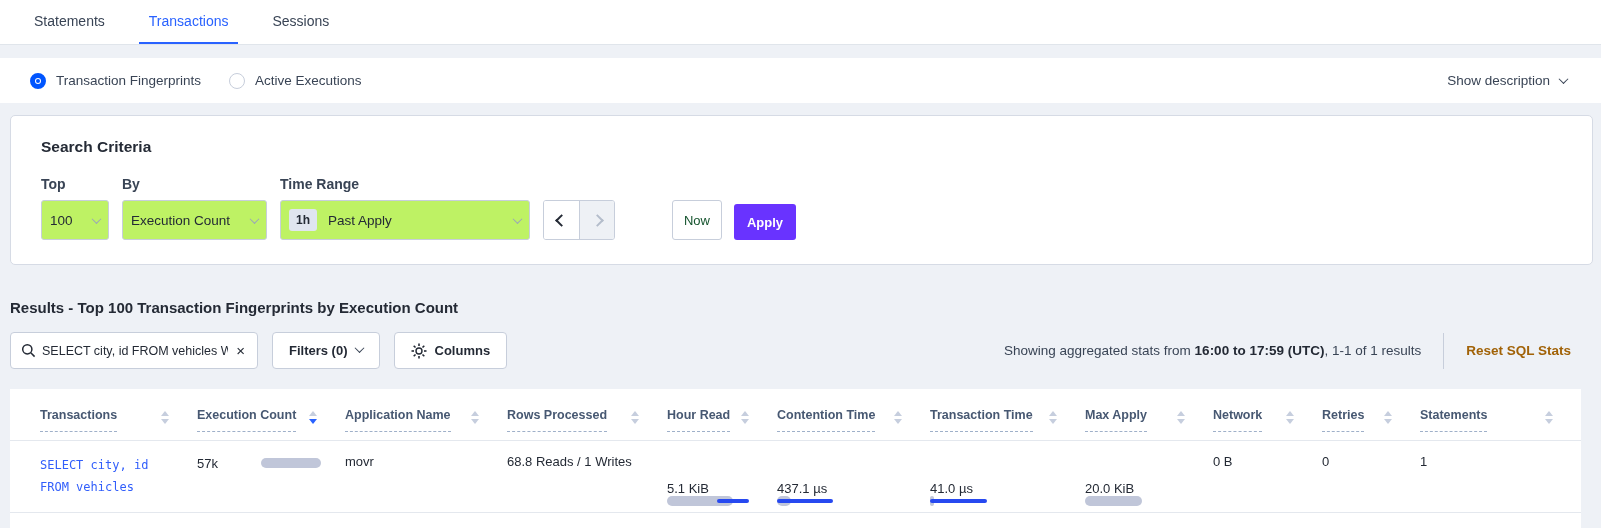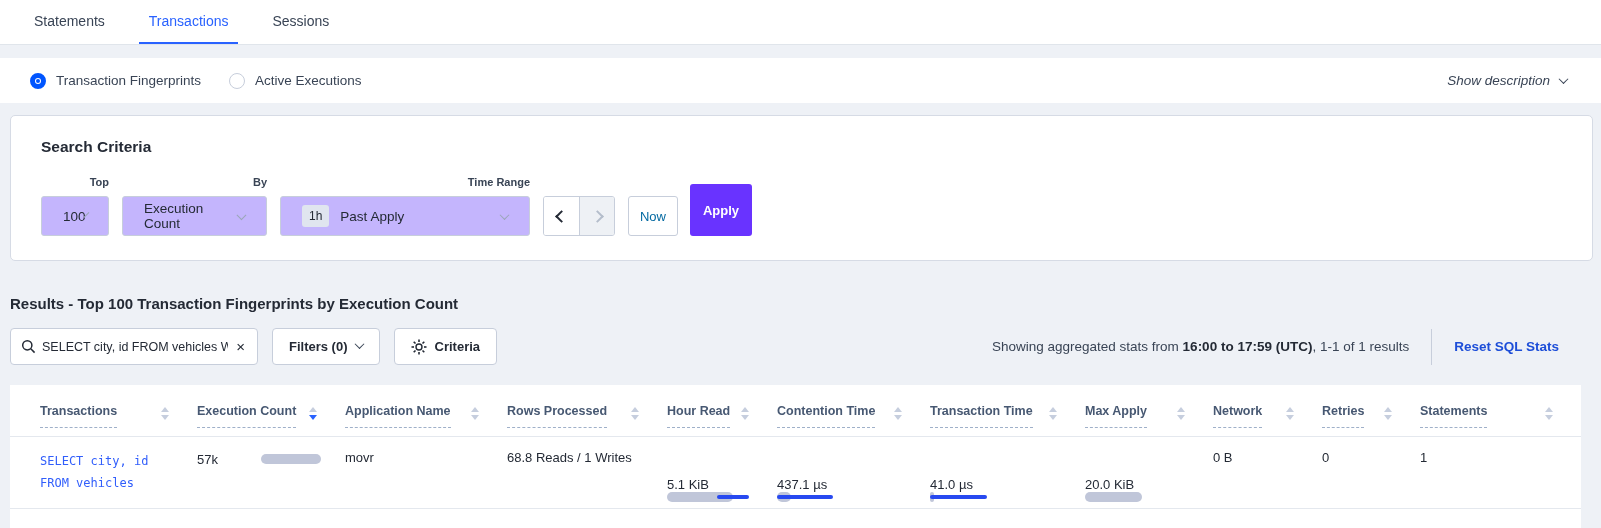--- a/index.html
+++ b/index.html
@@ -21,75 +21,75 @@
   
   .viewbar { background:#fff; height:45px; margin-top:13px; display:flex;
              align-items:center; padding:0 34px 0 30px; }
   .radio-opt { display:flex; align-items:center; margin-right:28px; cursor:pointer; }
   .radio { width:16px; height:16px; border-radius:50%; margin-right:10px; flex:0 0 auto; }
   .radio.checked { border:5px solid #0055ff; background:#fff; position:relative; }
   .radio.checked::after { content:""; position:absolute; inset:1px; background:#0055ff; border-radius:50%; }
   .radio.unchecked { border:1px solid #c7cedb; background:#fff; }
   .radio-label { color:#394455; font-size:13.5px; }
   .show-desc { margin-left:auto; display:flex; align-items:center; gap:10px;
-               color:#394455; font-size:13.5px; cursor:pointer;font-style:italic; }
+               color:#394455; font-size:13.5px; cursor:pointer; }
 
   .chev { width:7px; height:7px; border-right:1.7px solid #394455; border-bottom:1.7px solid #394455;
           display:inline-block; transform:rotate(45deg) translate(-1px,-1px); }
   .chev.gray { border-color:#9aa6b8; }
 
   
   .criteria-card { background:#fff; border:1px solid #d6dbe5; border-radius:5px;
                    margin:12px 8px 0 10px; padding:22px 30px 24px 30px; }
   .criteria-title { font-size:15.5px; font-weight:bold; color:#242a35; }
   .criteria-row { display:flex; align-items:flex-end; margin-top:20px; }
   .field { margin-right:13px; }
-  .field-label { display:block; font-size:11px; font-weight:bold; color:#394455; margin-bottom:8px;text-align:right; }
-  .select { height:40px; border:1px solid #c7cedb; border-radius:3px; background:#c4b5fd;
-            display:flex; align-items:center; padding:0 21px; cursor:pointer; color:#242a35; }
+  .field-label { display:block; font-size:14px; font-weight:bold; color:#394455; margin-bottom:8px; }
+  .select { height:40px; border:1px solid #c7cedb; border-radius:3px; background:#bef264;
+            display:flex; align-items:center; padding:0 8px; cursor:pointer; color:#242a35; }
   .select .val { font-size:13.5px; }
   .select .chev { margin-left:auto; }
   .sel-top { width:68px; }
   .sel-by { width:145px; }
   .sel-time { width:250px; }
-  .time-badge { background:#e0e5ef; color:#242a35; font-weight:normal; font-size:12px;
+  .time-badge { background:#e0e5ef; color:#242a35; font-weight:bold; font-size:12px;
                 border-radius:3px; padding:4px 7px; margin-right:11px; }
   .pager { display:flex; height:40px; border:1px solid #c7cedb; border-radius:3px;
            overflow:hidden; margin-right:13px; }
   .pager button { width:35px; border:none; background:#fff; cursor:pointer;
                   display:flex; align-items:center; justify-content:center; }
   .pager button + button { border-left:1px solid #c7cedb; }
   .pager .pchev { width:9px; height:9px; border-right:2.2px solid #242a35; border-bottom:2.2px solid #242a35; }
   .pchev.left { transform:rotate(135deg); }
   .pchev.right { transform:rotate(-45deg); }
   .pager button.disabled { background:#eef1f5; cursor:default; }
   .pager button.disabled .pchev { border-color:#b4bdcb; }
   .now-btn { height:40px; width:50px; border:1px solid #c7cedb; border-radius:3px;
-             background:#fff; color:#0369a1; font-size:13px; margin-right:12px; cursor:default;
-             font-family:inherit; }
-  .apply-btn { height:52px; width:62px; border:none; border-radius:3px; background:#6933ff;
+             background:#fff; color:#14532d; font-size:13px; margin-right:12px; cursor:default;
+             font-family:inherit;margin-left:44px; }
+  .apply-btn { height:36px; width:62px; border:none; border-radius:3px; background:#6933ff;
                color:#fff; font-weight:bold; font-size:13px; cursor:pointer; font-family:inherit; }
 
   
   .results-head { margin:34px 10px 0 10px; }
   .results-head h4 { font-size:15px; font-weight:bold; color:#242a35; }
   .controls-row { display:flex; align-items:center; margin:16px 10px 0 10px; }
   .search-box { width:248px; height:37px; background:#fff; border:1px solid #c7cedb;
                 border-radius:4px; display:flex; align-items:center; padding:0 10px; }
   .search-box input { border:none; outline:none; flex:1; font-size:12.5px; color:#242a35;
                       font-family:inherit; margin:0 6px; min-width:0; background:transparent; }
   .clear-x { color:#242a35; font-size:15px; cursor:pointer; padding:0 2px; }
   .ctl-btn { height:37px; background:#fff; border:1px solid #c7cedb; border-radius:4px;
              display:flex; align-items:center; gap:8px; padding:0 16px; margin-left:14px;
              font-weight:bold; font-size:13px; color:#242a35; cursor:pointer; font-family:inherit; }
   .stats-text { margin-left:auto; color:#394455; font-size:13.5px; white-space:nowrap; }
   .stats-text b { color:#242a35; }
   .vdiv { width:1px; height:36px; background:#c7cedb; margin:0 22px; }
-  .reset-link { color:#1d4ed8; font-weight:600; font-size:13.5px; cursor:pointer;
-                white-space:nowrap; margin-right:32px; text-decoration:none; }
+  .reset-link { color:#a16207; font-weight:600; font-size:13.5px; cursor:pointer;
+                white-space:nowrap; margin-right:20px; text-decoration:none; }
 
   
   .table-panel { background:#fff; margin:20px 20px 0 10px; padding-bottom:24px; }
   .thead, .trow { display:grid;
     grid-template-columns:157px 148px 162px 160px 110px 153px 155px 128px 109px 98px 1fr;
     padding-left:30px; }
   .thead { padding-top:19px; }
   .th { display:flex; align-items:flex-start; justify-content:space-between; padding-right:28px; }
   .th-label { font-size:12.5px; font-weight:bold; color:#475872;
               border-bottom:1px dashed #9fb0c9; padding-bottom:9px; }
@@ -202,21 +202,21 @@
           <line x1="8" y1="0.5" x2="8" y2="3"></line>
             <line x1="8" y1="13" x2="8" y2="15.5"></line>
           <line x1="0.5" y1="8" x2="3" y2="8"></line>
             <line x1="13" y1="8" x2="15.5" y2="8"></line>
           <line x1="2.7" y1="2.7" x2="4.5" y2="4.5"></line>
             <line x1="11.5" y1="11.5" x2="13.3" y2="13.3"></line>
           <line x1="2.7" y1="13.3" x2="4.5" y2="11.5"></line>
             <line x1="11.5" y1="4.5" x2="13.3" y2="2.7"></line>
         </g>
       </svg>
-      <span>Criteria</span>
+      <span>Columns</span>
     </button>
     <div class="stats-text">
       <span>Showing aggregated stats from </span><b>16:00 to 17:59 (UTC)</b><span>, 1-1 of 1 results</span>
     </div>
     <div class="vdiv"></div>
     <a class="reset-link">Reset SQL Stats</a>
   </div>
 
   <section class="table-panel">
     <div class="thead">

